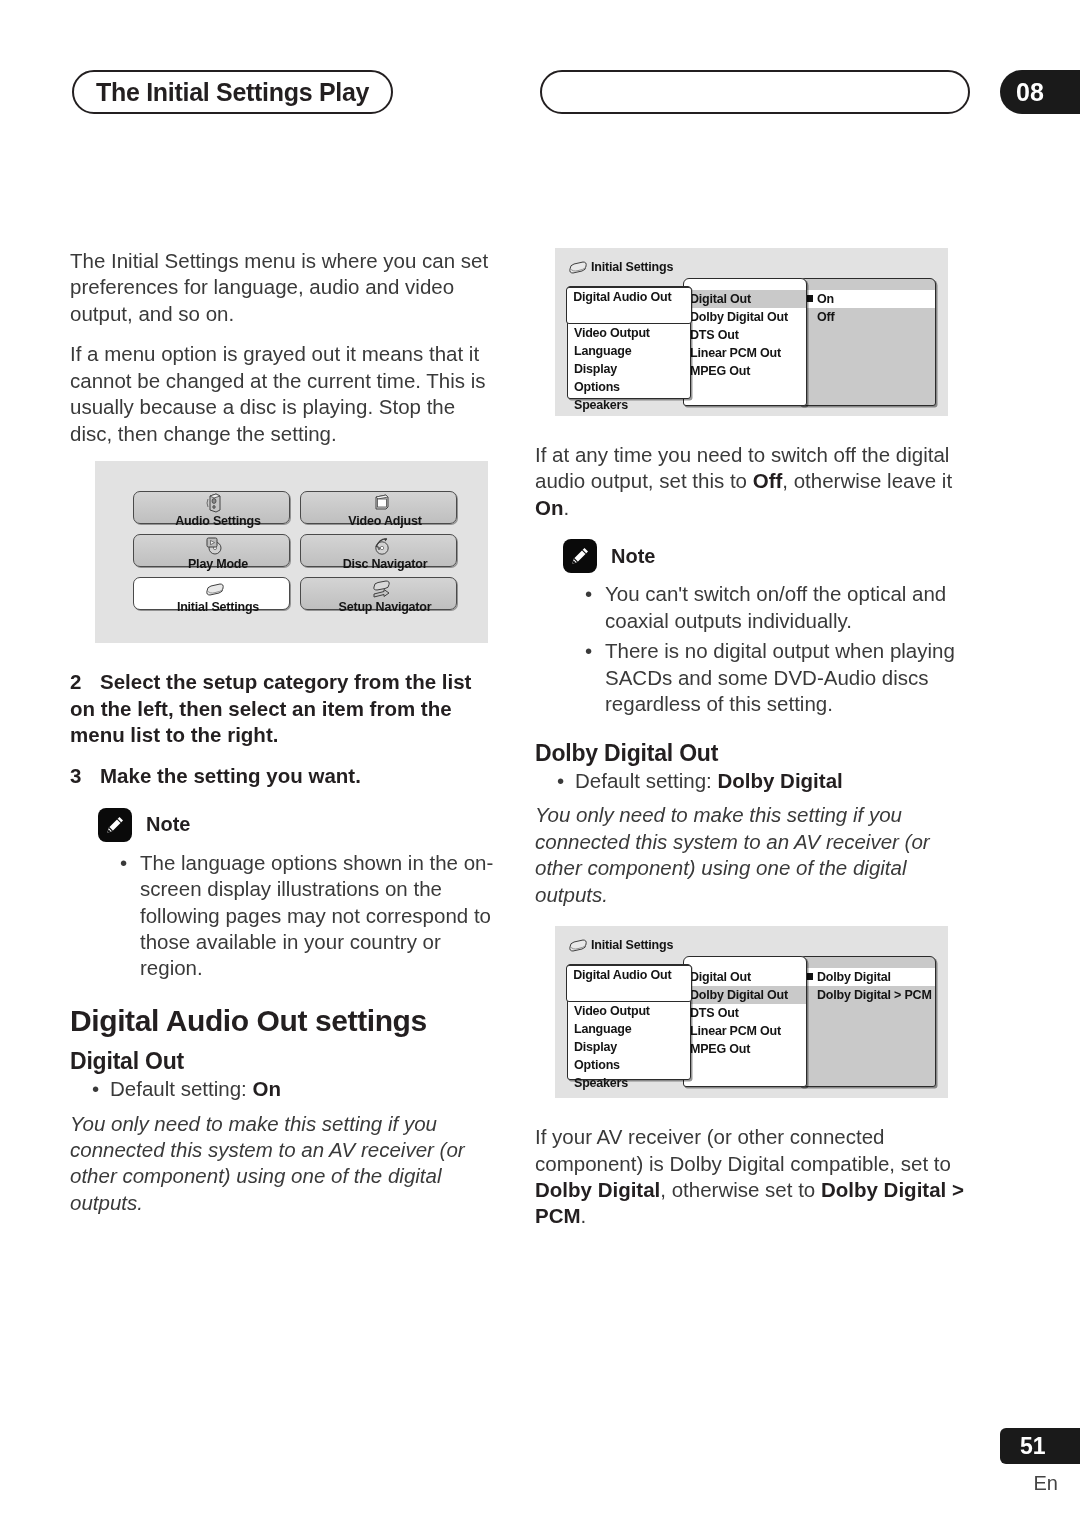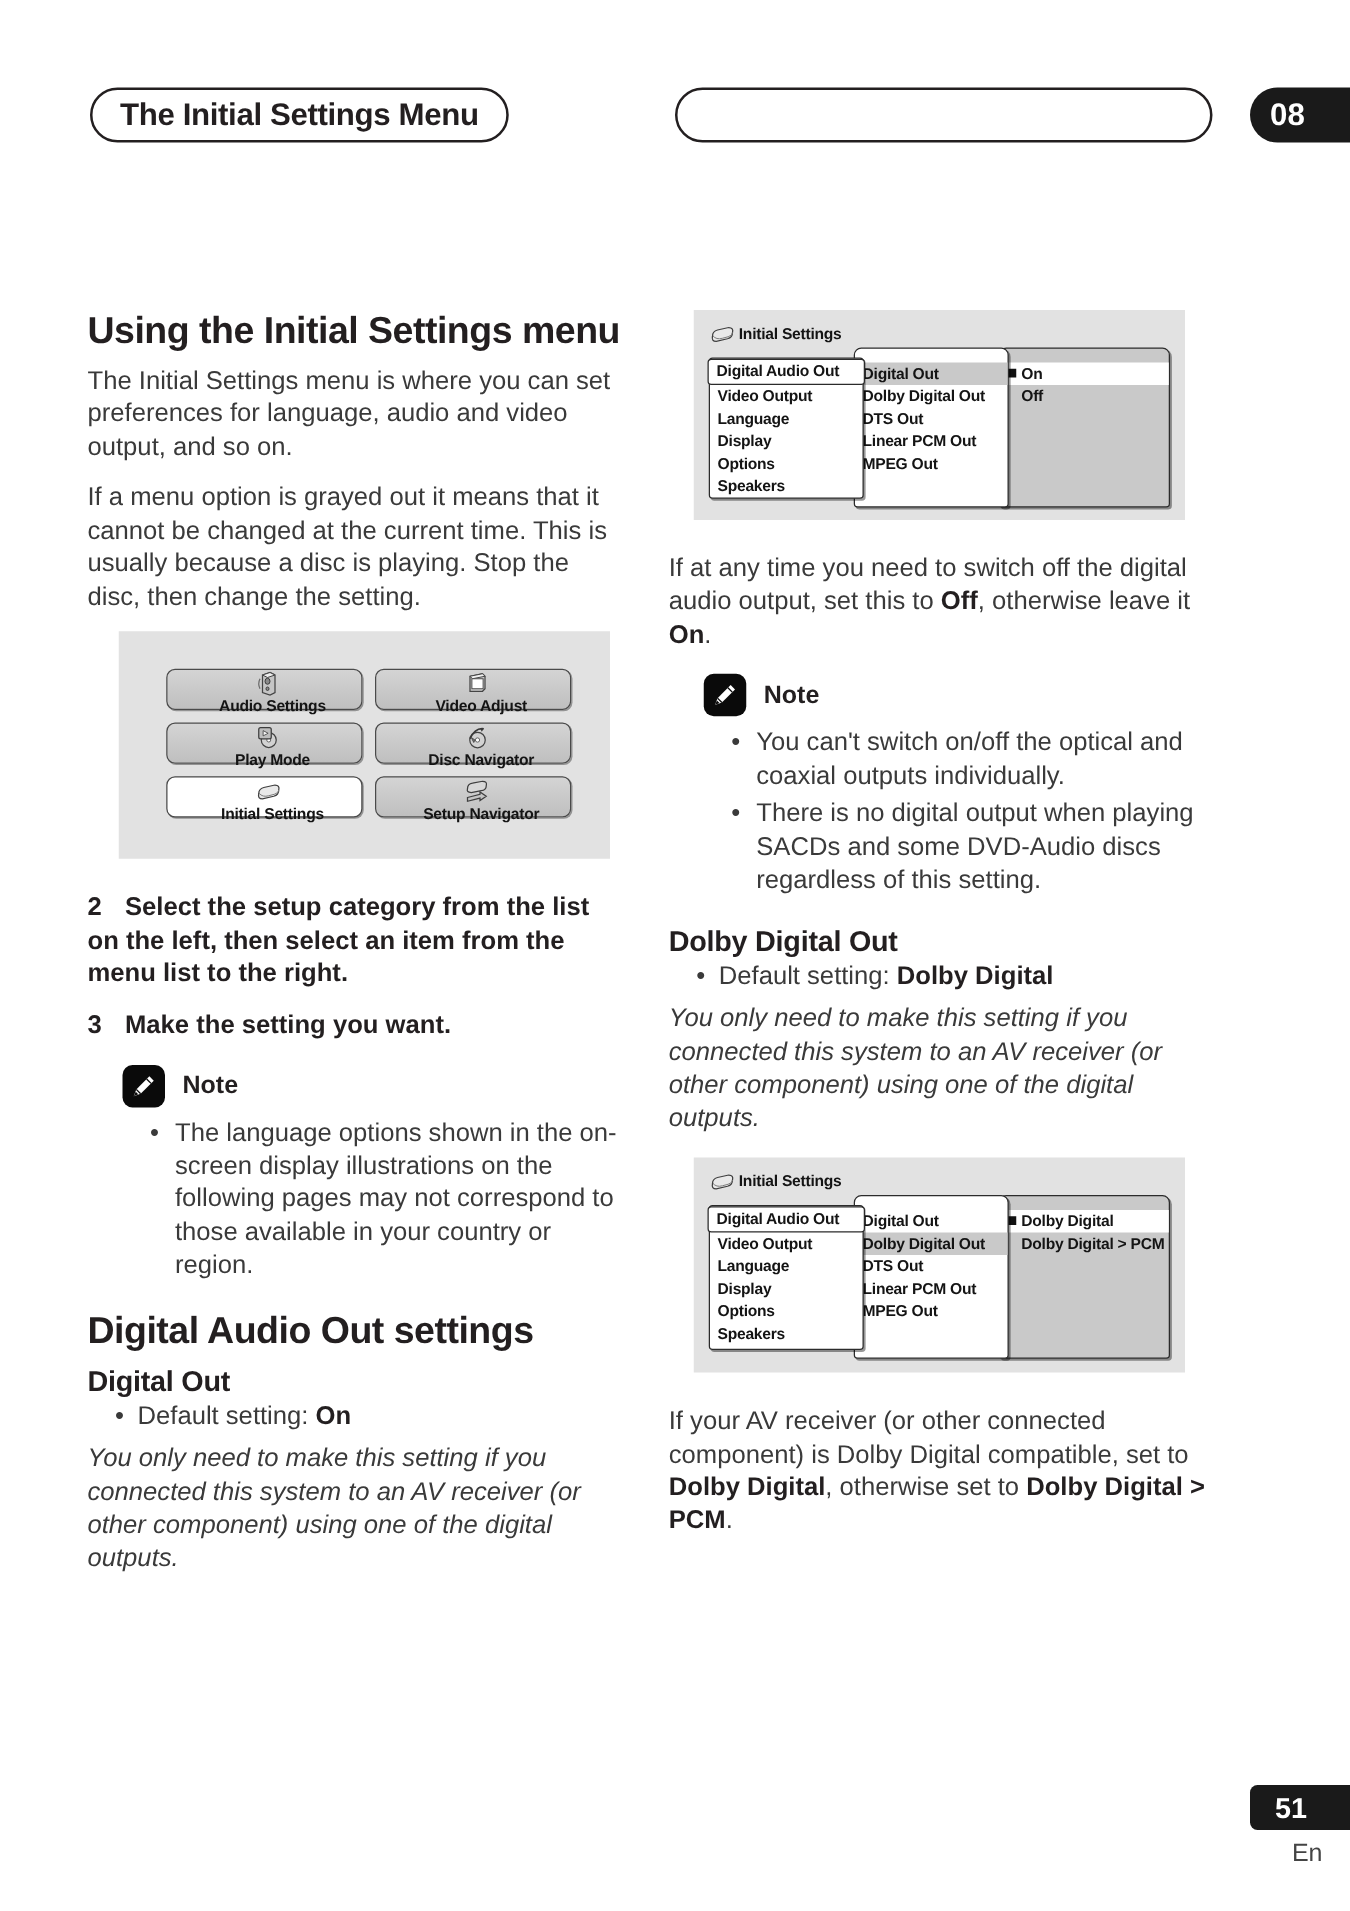--- a/index.html
+++ b/index.html
@@ -298,21 +298,21 @@
     letter-spacing: -0.2px;
     box-sizing: border-box;
   }
   .row.hl-white  { background: #ffffff; }
   .row.hl-gray   { background: #c9c9c9; }
   .row.hl-outline{
     background: #ffffff;
     border: 1.8px solid #2b2b2b;
     border-radius: 3px;
     margin: -3px -1.8px 0 -1.8px;
-    height: 21px;
+    height: 37px;
     line-height: 18px;
     position: relative;
     z-index: 5;
   }
   .row .mk {
     display: inline-block;
     width: 7px; height: 7px;
     background: #111;
     margin-right: 4px;
     vertical-align: 1px;
@@ -348,31 +348,30 @@
     text-align: right;
     font-size: 20px;
     color: #444;
   }
 </style>
 </head>
 <body>
 
 <div class="header">
   <div class="hdr-pill hdr-pill-title">
-    <span class="t">The Initial Settings Menu</span>
+    <span class="t">The Initial Settings Play</span>
   </div>
   <div class="hdr-pill hdr-pill-blank"></div>
   <div class="hdr-chapter">
     <span class="t">08</span>
   </div>
 </div>
 
 <div class="col col-left">
 
-  <h1 class="sec">Using the Initial Settings menu</h1>
 
   <p class="body">The Initial Settings menu is where you can set preferences for language, audio and video output, and so on.</p>
   <p class="body">If a menu option is grayed out it means that it cannot be changed at the current time. This is usually because a disc is playing. Stop the disc, then change the setting.</p>
 
 
   <div class="osd-home">
     <div class="grid">
 
       <div class="osd-btn">
         <span class="osd-ico">

